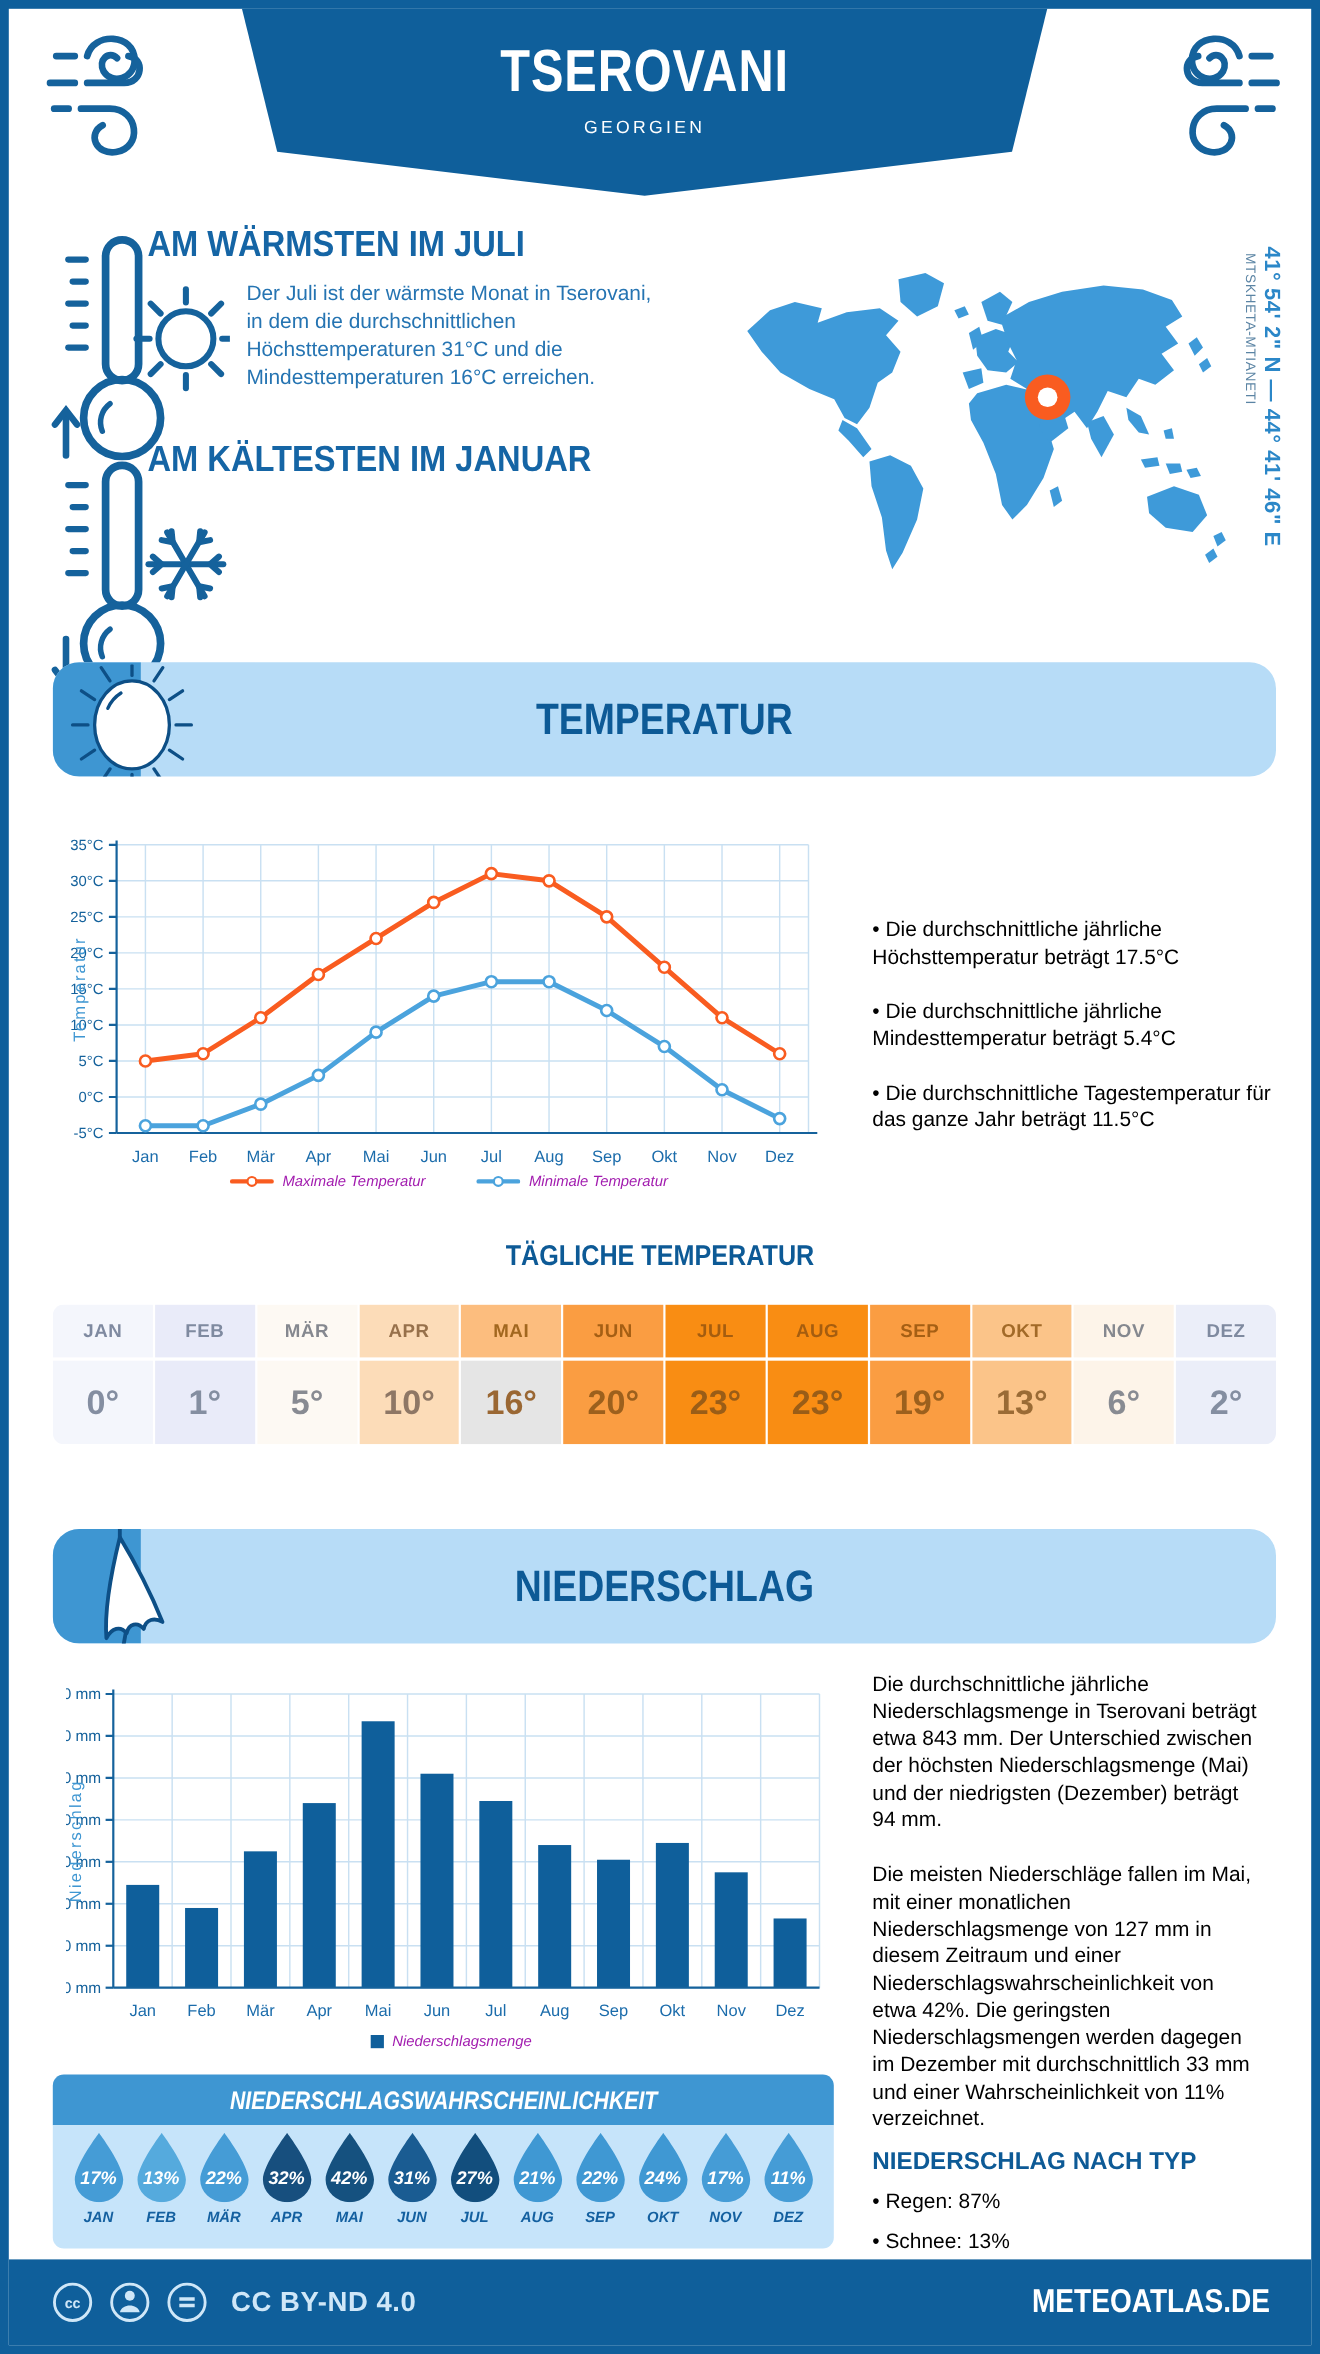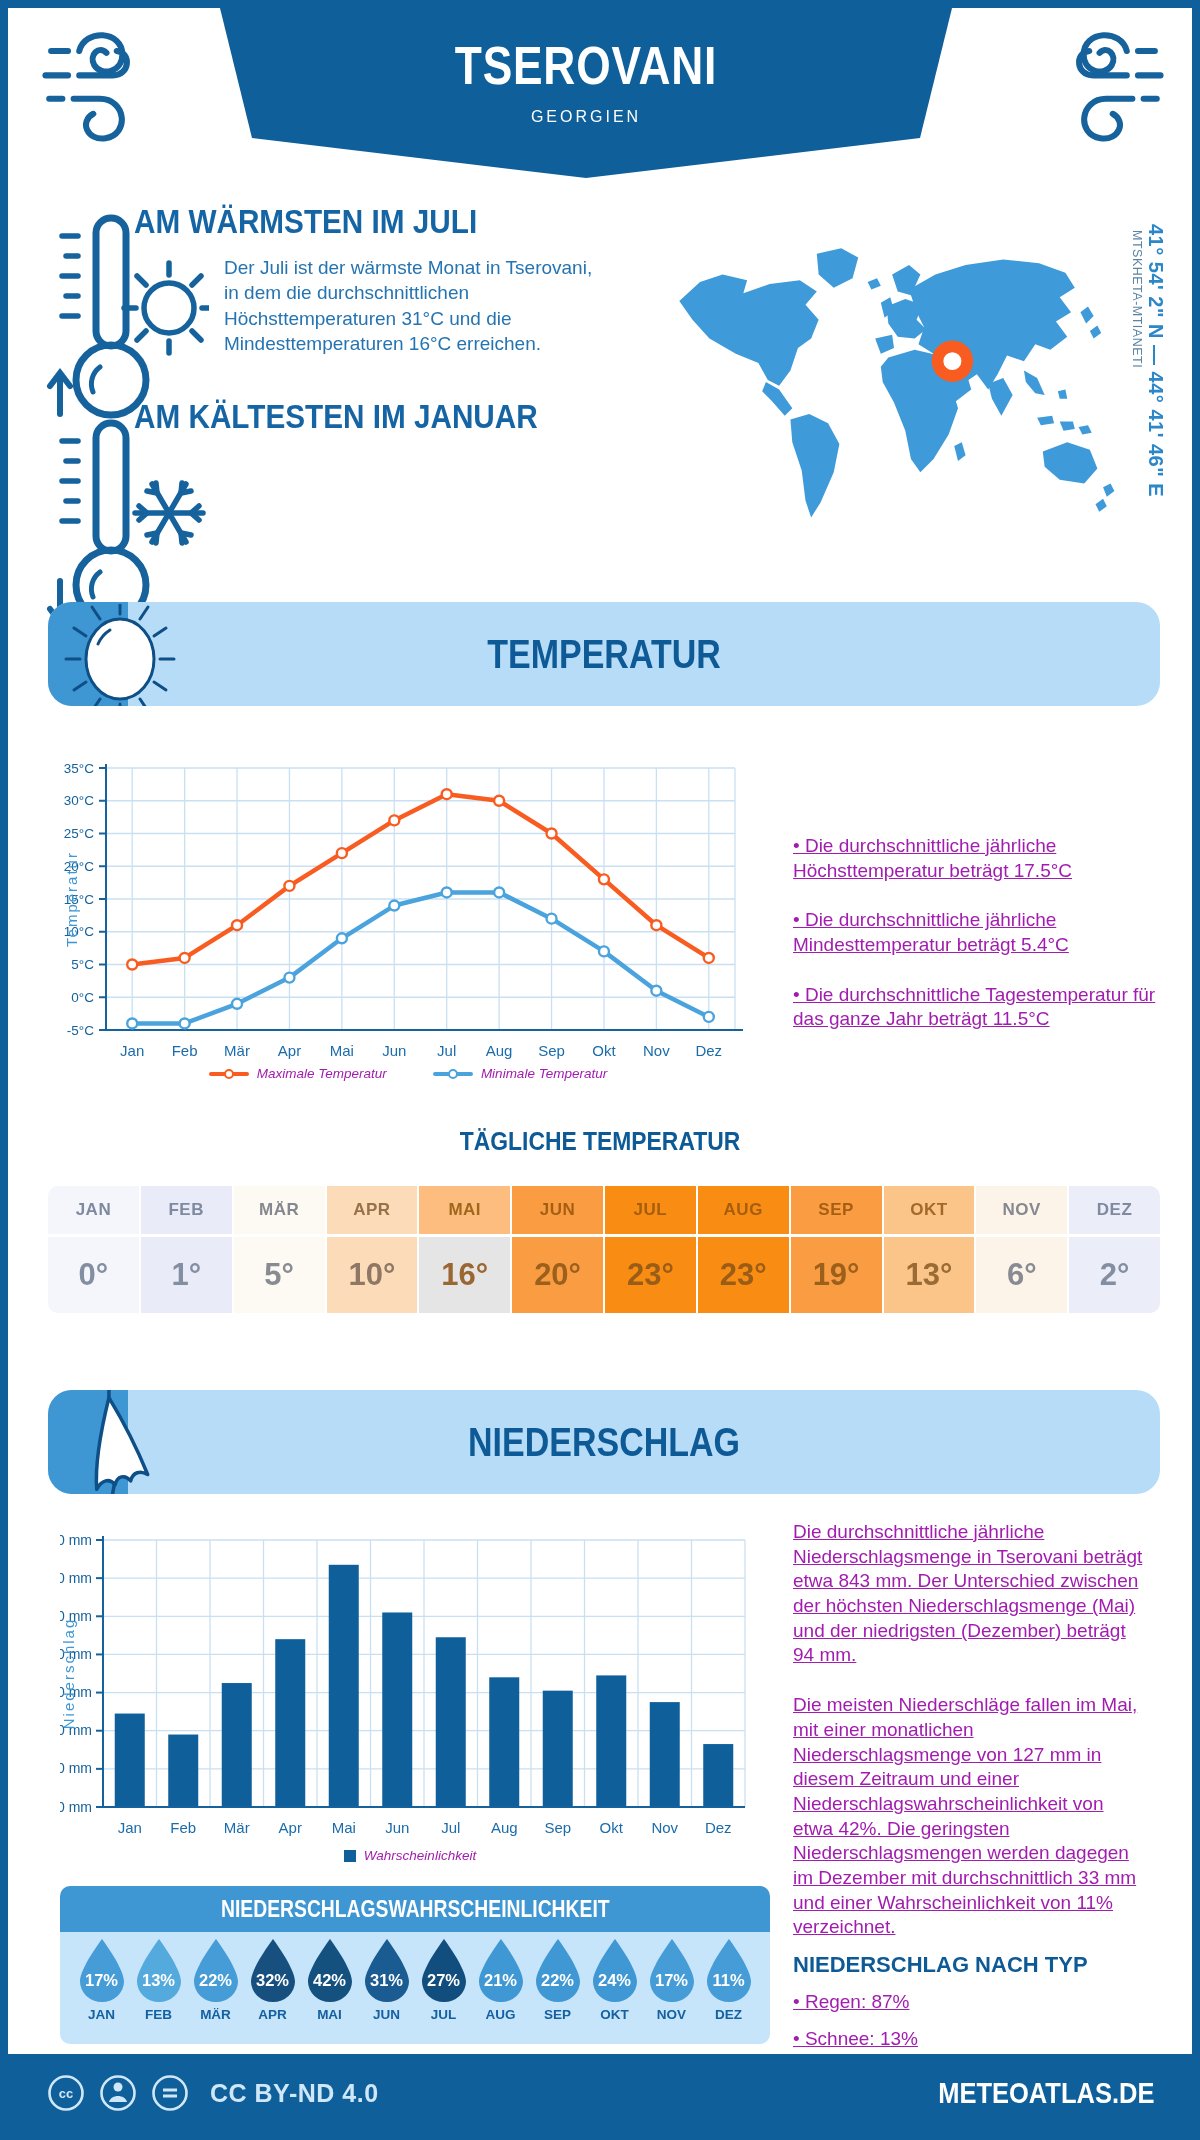--- a/index.html
+++ b/index.html
@@ -29,33 +29,33 @@
   .section-title{position:absolute;left:0;top:0;width:100%;height:104px;line-height:104px;text-align:center;
                  font-size:40px;font-weight:bold;color:#0d5a96;transform:scaleX(.85);transform-origin:center;}
   
   .chart-box svg text{font-family:"Liberation Sans",sans-serif;}
   .legend-row{display:flex;justify-content:center;align-items:center;gap:46px;
               font-size:13.5px;color:#a21caf;font-style:italic;}
   .lg-item{display:flex;align-items:center;gap:8px;}
   .lg-sq{display:inline-block;width:12px;height:12px;}
   
   .col-heading{font-size:22px;font-weight:bold;color:#0d5a96;line-height:1.2;}
-  .col-text{font-size:19px;line-height:1.3;color:#a21caf;text-decoration:underline;}
+  .col-text{font-size:19px;line-height:1.3;color:#000000;}
   .col-text p{margin:0 0 25px 0;}
   .bullet{margin:0 0 33px 0;}
   
   #daily-title{left:0;top:1118px;width:100%;text-align:center;font-size:26px;font-weight:bold;
                color:#0d5a96;transform:scaleX(.88);}
   #daily-table{left:40px;top:1178px;width:1112px;border-radius:10px;overflow:hidden;}
   .t-row{display:grid;grid-template-columns:repeat(12,1fr);column-gap:2px;}
   .t-row.months{margin-bottom:3px;}
   .t-cell-m{height:48px;line-height:48px;text-align:center;font-size:17px;font-weight:bold;letter-spacing:.5px;}
   .t-cell-v{height:76px;line-height:76px;text-align:center;font-size:31px;font-weight:bold;}
   
-  #prob-panel{left:52px;top:1878px;width:710px;}
+  #prob-panel{left:40px;top:1878px;width:710px;font-style:italic;}
   #prob-title-bar{height:46px;background:#3e96d2;border-radius:10px 10px 0 0;
                   text-align:center;line-height:46px;}
   #prob-title-bar span{color:#fff;font-size:23px;font-weight:bold;display:inline-block;transform:scaleX(.84);}
   #prob-body{height:112px;background:#c6e4fa;border-radius:0 0 10px 10px;display:flex;
              justify-content:center;align-items:flex-start;padding-top:6px;box-sizing:border-box;}
   .drop-col{width:57px;text-align:center;position:relative;}
   .drop-col .pct{position:absolute;left:0;top:33px;width:100%;text-align:center;color:#fff;
                  font-size:16.5px;font-weight:bold;}
   .drop-col .mon{margin-top:1px;font-size:13.5px;font-weight:bold;color:#1460a0;}
   
@@ -445,21 +445,21 @@
         <text x="444.25" y="323" text-anchor="middle" font-size="15" fill="#1b6cab">Aug</text>
         <text x="497.75" y="323" text-anchor="middle" font-size="15" fill="#1b6cab">Sep</text>
         <text x="551.25" y="323" text-anchor="middle" font-size="15" fill="#1b6cab">Okt</text>
         <text x="604.75" y="323" text-anchor="middle" font-size="15" fill="#1b6cab">Nov</text>
         <text x="658.25" y="323" text-anchor="middle" font-size="15" fill="#1b6cab">Dez</text>
         <text x="14" y="163.5" text-anchor="middle" font-size="15" fill="#3e96d2" letter-spacing="2" transform="rotate(-90 14 163.5)">Niederschlag</text>
       </svg></div>
   <div class="abs legend-row" id="precip-legend" style="left:52px;top:1840px;width:700px;">
       <span class="lg-item">
         <span class="lg-sq" style="background:#0f5f9b"></span>
-        <span>Wahrscheinlichkeit</span>
+        <span>Niederschlagsmenge</span>
       </span>
     </div>
 
   <div class="abs col-text" style="left:785px;top:1512px;width:350px;">
     <p>Die durchschnittliche jährliche Niederschlagsmenge in Tserovani beträgt etwa 843 mm. Der Unterschied zwischen der höchsten Niederschlagsmenge (Mai) und der niedrigsten (Dezember) beträgt 94 mm.</p>
     <p>Die meisten Niederschläge fallen im Mai, mit einer monatlichen Niederschlagsmenge von 127 mm in diesem Zeitraum und einer Niederschlagswahrscheinlichkeit von etwa 42%. Die geringsten Niederschlagsmengen werden dagegen im Dezember mit durchschnittlich 33 mm und einer Wahrscheinlichkeit von 11% verzeichnet.</p>
   </div>
   <div class="abs col-heading" style="left:785px;top:1944px;width:360px;">NIEDERSCHLAG NACH TYP</div>
   <div class="abs col-text" style="left:785px;top:1982px;width:360px;">
     <p style="margin:0 0 12px 0;">• Regen: 87%</p>

